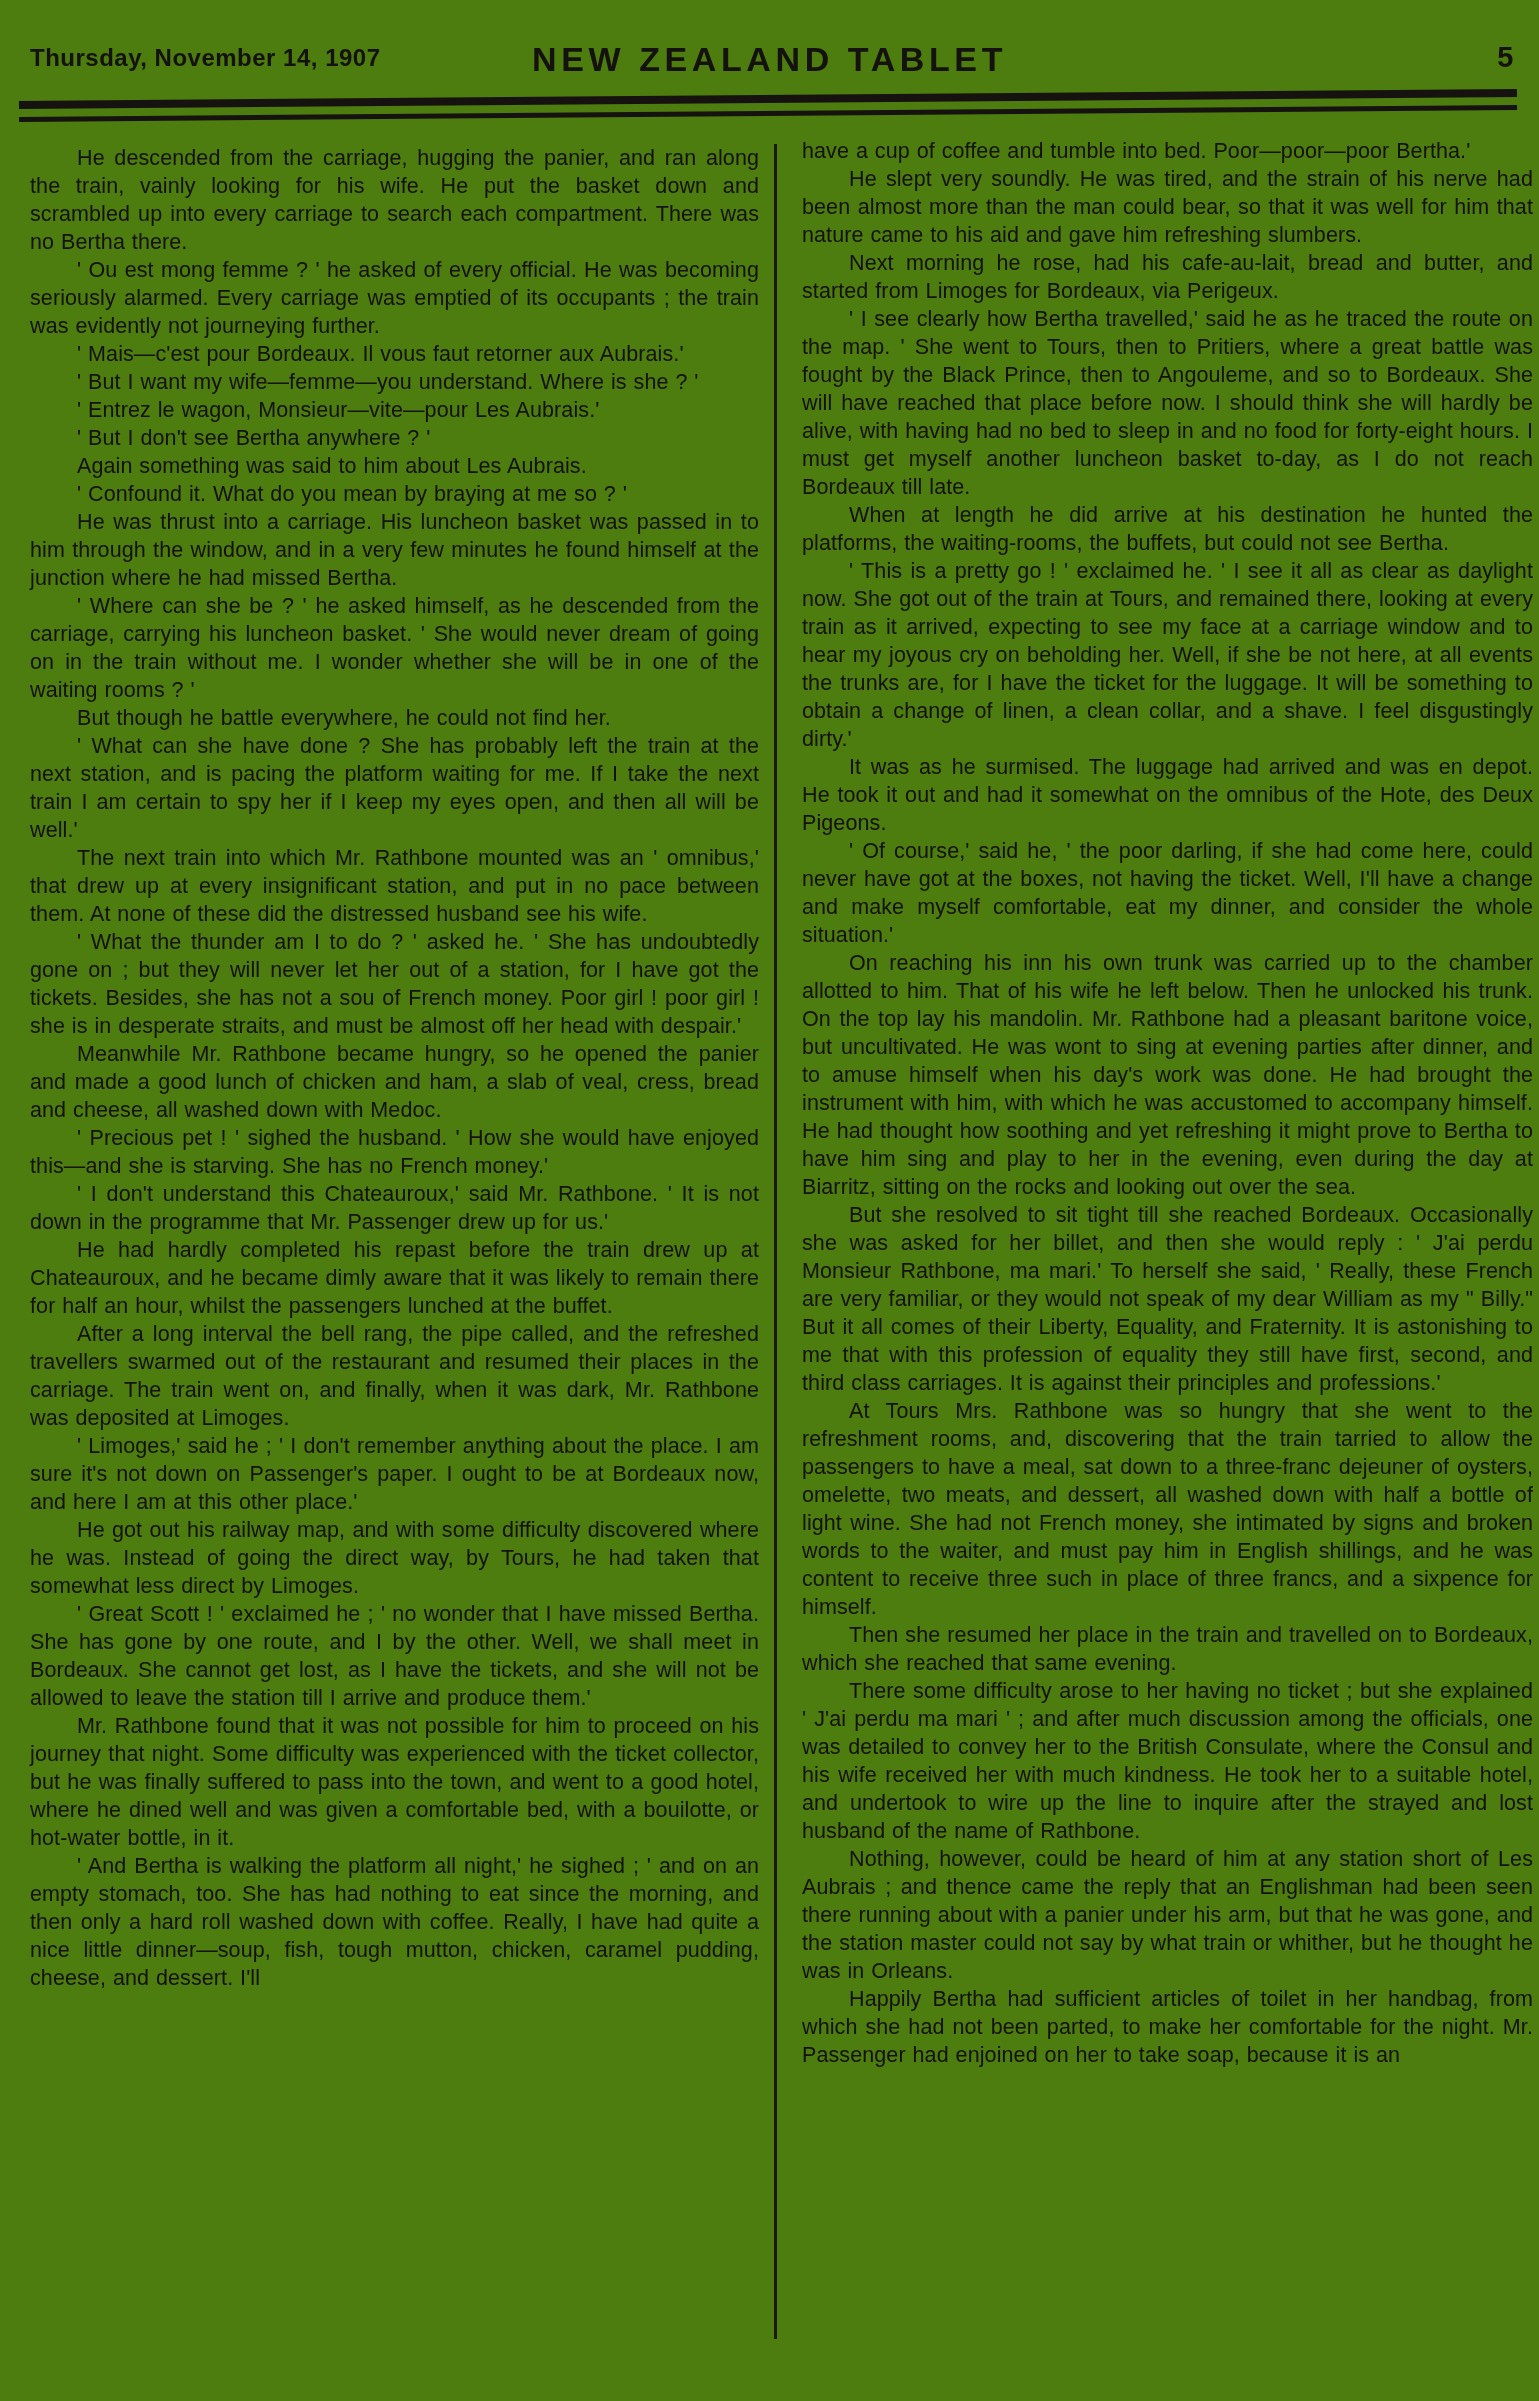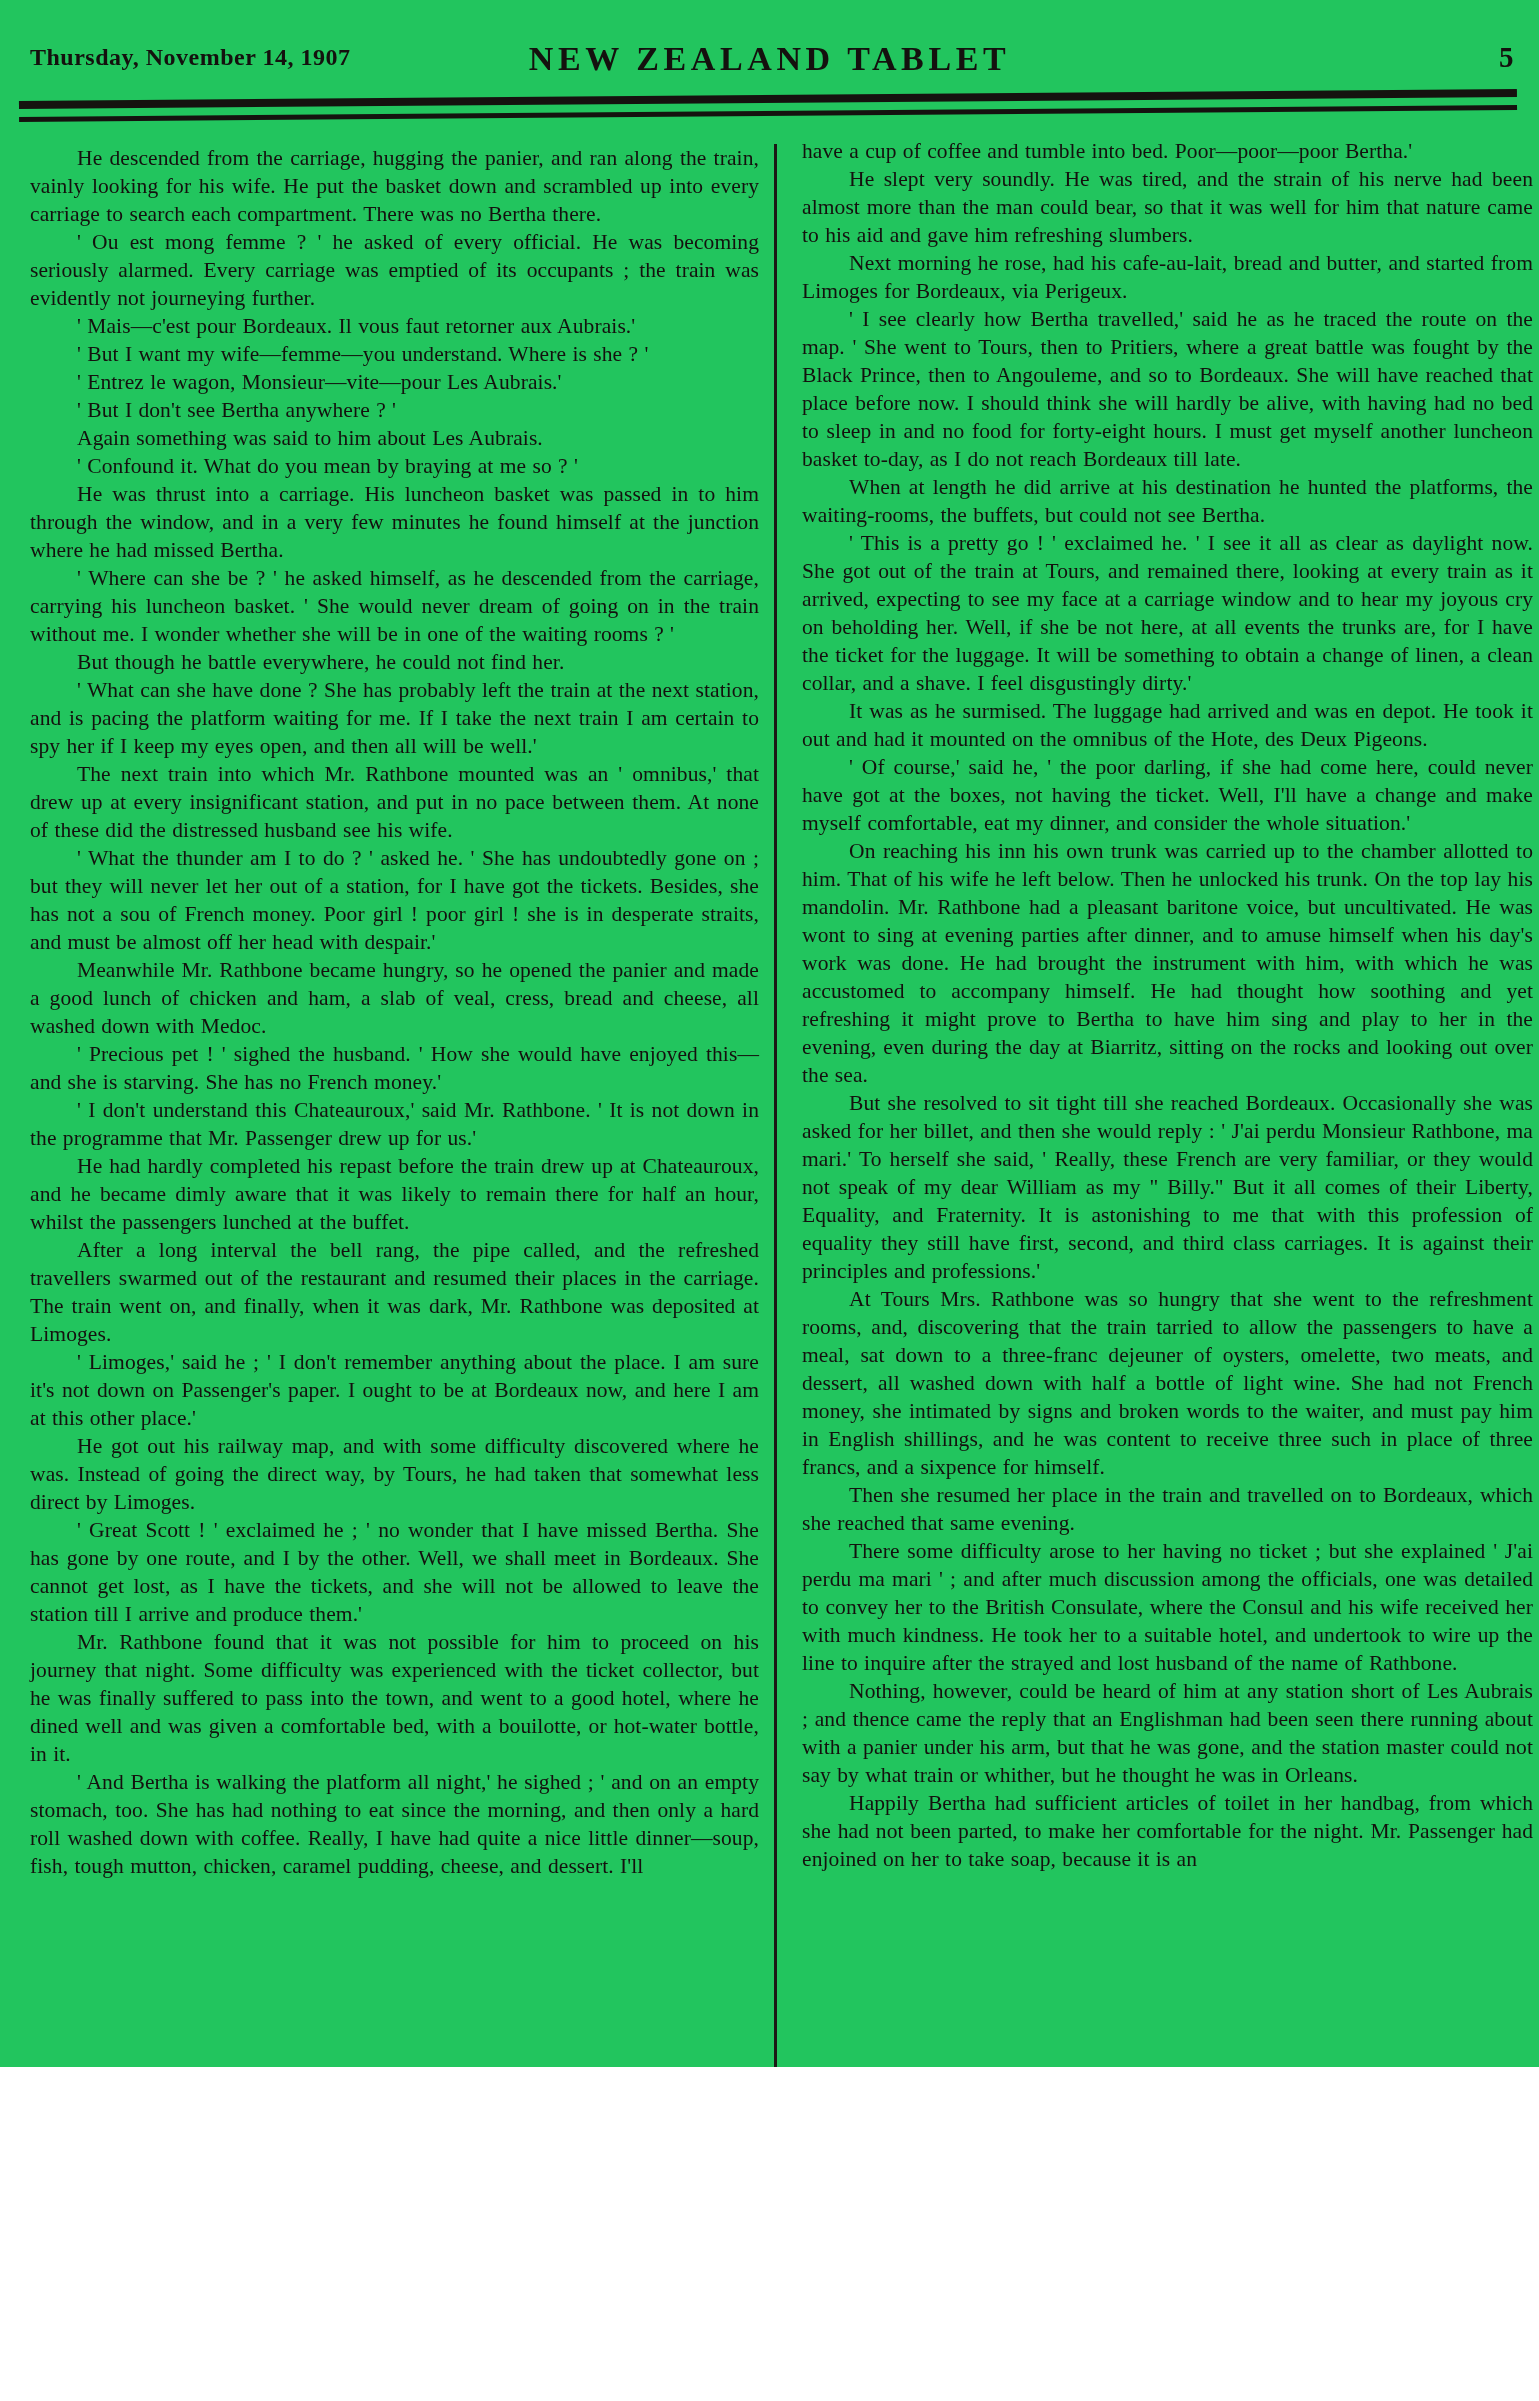--- a/index.html
+++ b/index.html
@@ -3,24 +3,24 @@
 <meta charset="utf-8">
 <style>
   html, body {
     margin: 0;
     padding: 0;
     background: #ffffff;
   }
   .page {
     position: relative;
     width: 1539px;
-    height: 2067px;
-    background: #22c55e;
+    height: 2401px;
+    background: #4d7c0f;
     color: #14110e;
-    font-family: Liberation Serif, serif;
+    font-family: Liberation Sans, sans-serif;
     overflow: hidden;
   }
   
   .masthead-date {
     position: absolute;
     left: 30px;
     top: 44px;
     font-size: 24px;
     font-weight: bold;
     letter-spacing: 0.5px;
@@ -121,21 +121,21 @@
       <p class="para">' And Bertha is walking the platform all night,' he sighed ; ' and on an empty stomach, too. She has had nothing to eat since the morning, and then only a hard roll washed down with coffee. Really, I have had quite a nice little dinner—soup, fish, tough mutton, chicken, caramel pudding, cheese, and dessert. I'll</p>
     </div>
 
   <div class="col col-right">
       <p class="para flush">have a cup of coffee and tumble into bed. Poor—poor—poor Bertha.'</p>
       <p class="para">He slept very soundly. He was tired, and the strain of his nerve had been almost more than the man could bear, so that it was well for him that nature came to his aid and gave him refreshing slumbers.</p>
       <p class="para">Next morning he rose, had his cafe-au-lait, bread and butter, and started from Limoges for Bordeaux, via Perigeux.</p>
       <p class="para">' I see clearly how Bertha travelled,' said he as he traced the route on the map. ' She went to Tours, then to Pritiers, where a great battle was fought by the Black Prince, then to Angouleme, and so to Bordeaux. She will have reached that place before now. I should think she will hardly be alive, with having had no bed to sleep in and no food for forty-eight hours. I must get myself another luncheon basket to-day, as I do not reach Bordeaux till late.</p>
       <p class="para">When at length he did arrive at his destination he hunted the platforms, the waiting-rooms, the buffets, but could not see Bertha.</p>
       <p class="para">' This is a pretty go ! ' exclaimed he. ' I see it all as clear as daylight now. She got out of the train at Tours, and remained there, looking at every train as it arrived, expecting to see my face at a carriage window and to hear my joyous cry on beholding her. Well, if she be not here, at all events the trunks are, for I have the ticket for the luggage. It will be something to obtain a change of linen, a clean collar, and a shave. I feel disgustingly dirty.'</p>
-      <p class="para">It was as he surmised. The luggage had arrived and was en depot. He took it out and had it mounted on the omnibus of the Hote, des Deux Pigeons.</p>
+      <p class="para">It was as he surmised. The luggage had arrived and was en depot. He took it out and had it somewhat on the omnibus of the Hote, des Deux Pigeons.</p>
       <p class="para">' Of course,' said he, ' the poor darling, if she had come here, could never have got at the boxes, not having the ticket. Well, I'll have a change and make myself comfortable, eat my dinner, and consider the whole situation.'</p>
       <p class="para">On reaching his inn his own trunk was carried up to the chamber allotted to him. That of his wife he left below. Then he unlocked his trunk. On the top lay his mandolin. Mr. Rathbone had a pleasant baritone voice, but uncultivated. He was wont to sing at evening parties after dinner, and to amuse himself when his day's work was done. He had brought the instrument with him, with which he was accustomed to accompany himself. He had thought how soothing and yet refreshing it might prove to Bertha to have him sing and play to her in the evening, even during the day at Biarritz, sitting on the rocks and looking out over the sea.</p>
       <p class="para">But she resolved to sit tight till she reached Bordeaux. Occasionally she was asked for her billet, and then she would reply : ' J'ai perdu Monsieur Rathbone, ma mari.' To herself she said, ' Really, these French are very familiar, or they would not speak of my dear William as my " Billy." But it all comes of their Liberty, Equality, and Fraternity. It is astonishing to me that with this profession of equality they still have first, second, and third class carriages. It is against their principles and professions.'</p>
       <p class="para">At Tours Mrs. Rathbone was so hungry that she went to the refreshment rooms, and, discovering that the train tarried to allow the passengers to have a meal, sat down to a three-franc dejeuner of oysters, omelette, two meats, and dessert, all washed down with half a bottle of light wine. She had not French money, she intimated by signs and broken words to the waiter, and must pay him in English shillings, and he was content to receive three such in place of three francs, and a sixpence for himself.</p>
       <p class="para">Then she resumed her place in the train and travelled on to Bordeaux, which she reached that same evening.</p>
       <p class="para">There some difficulty arose to her having no ticket ; but she explained ' J'ai perdu ma mari ' ; and after much discussion among the officials, one was detailed to convey her to the British Consulate, where the Consul and his wife received her with much kindness. He took her to a suitable hotel, and undertook to wire up the line to inquire after the strayed and lost husband of the name of Rathbone.</p>
       <p class="para">Nothing, however, could be heard of him at any station short of Les Aubrais ; and thence came the reply that an Englishman had been seen there running about with a panier under his arm, but that he was gone, and the station master could not say by what train or whither, but he thought he was in Orleans.</p>
       <p class="para">Happily Bertha had sufficient articles of toilet in her handbag, from which she had not been parted, to make her comfortable for the night. Mr. Passenger had enjoined on her to take soap, because it is an</p>
     </div>
 

